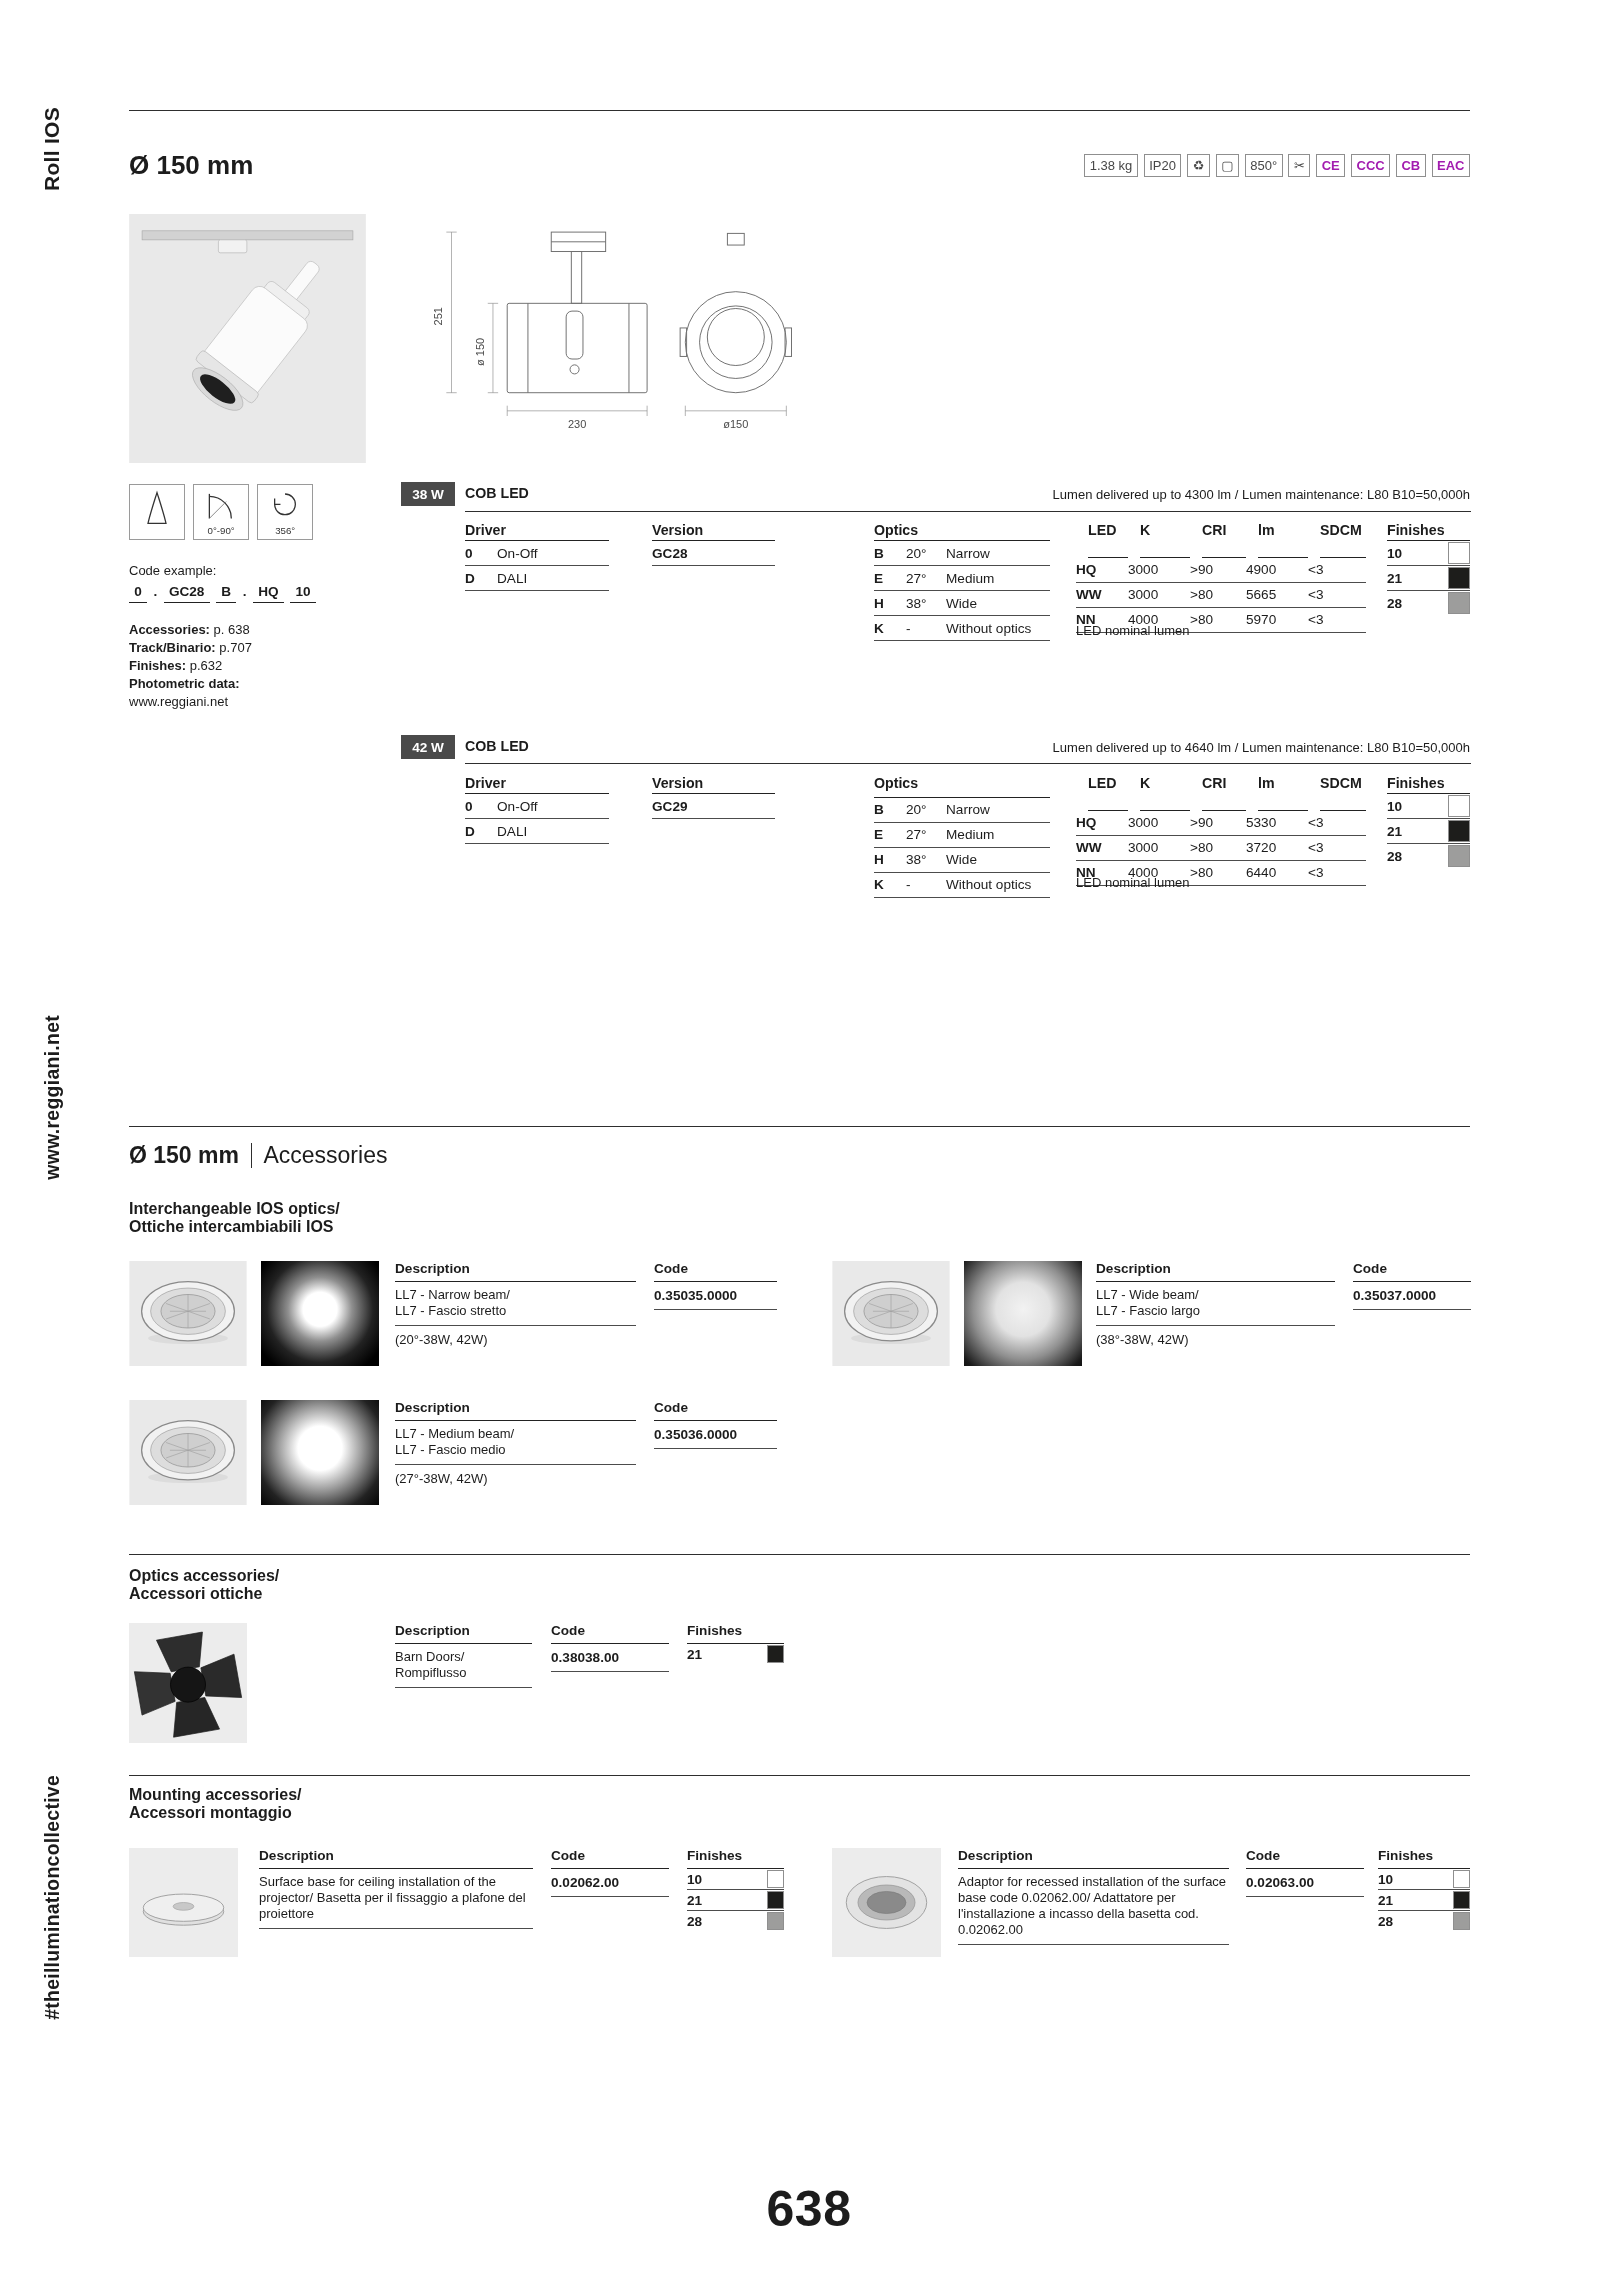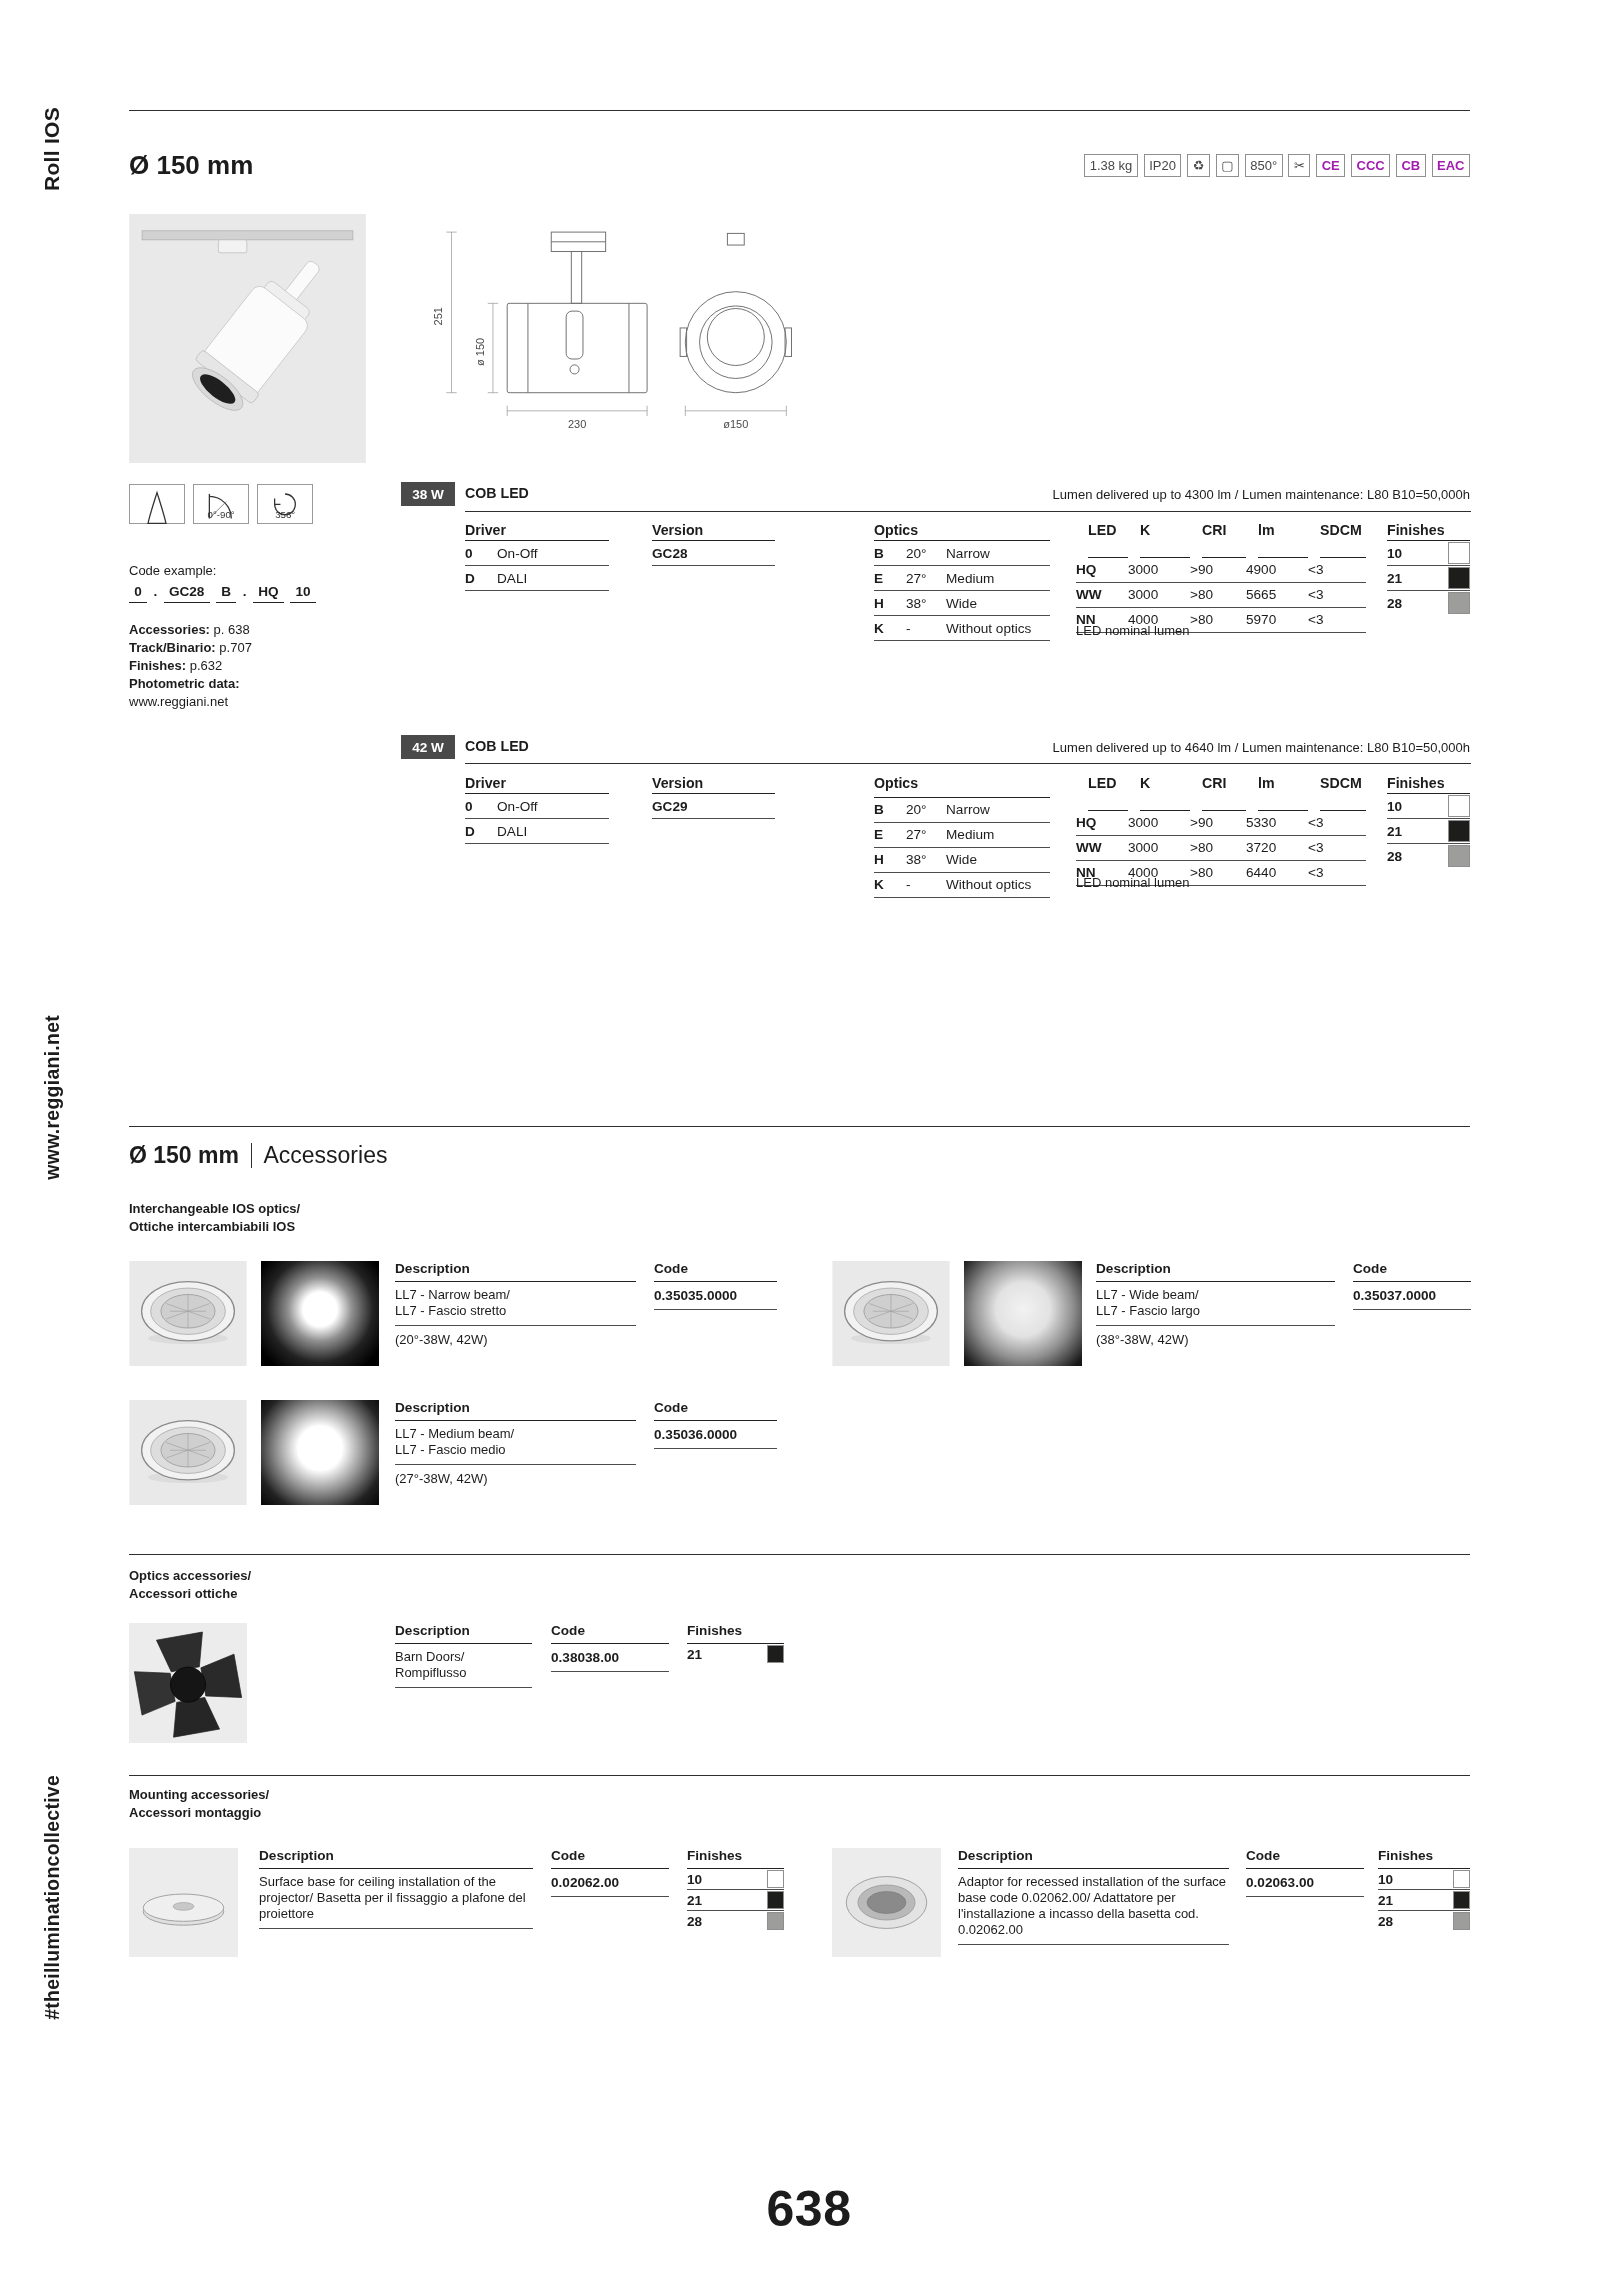--- a/index.html
+++ b/index.html
@@ -4,21 +4,21 @@
 <style>
   html,body{margin:0;padding:0;background:#fff;}
   .page{position:relative;width:1618px;height:2295px;background:#ffffff;font-family:"Liberation Sans",sans-serif;color:#1c1c1c;overflow:hidden;}
   .abs{position:absolute;}
   .hr{position:absolute;height:0.6px;background:#2e2e2e;}
   .vtext{writing-mode:vertical-rl;transform:rotate(180deg);font-weight:bold;color:#1c1c1c;letter-spacing:0.3px;}
   .title{font-size:26px;font-weight:bold;}
   .badges{display:flex;gap:5.8px;align-items:center;}
   .badge{border:0.6px solid #8f8f8f;color:#474747;font-size:13px;line-height:13px;padding:3.9px 4.5px;white-space:nowrap;}
   .badge.bold{font-weight:bold;color:#a21caf;}
-  .iconbox{width:56px;height:40px;border:0.6px solid #9a9a9a;box-sizing:border-box;position:relative;display:inline-block;margin-right:5.2px;vertical-align:top;}
+  .iconbox{width:56px;height:56px;border:0.6px solid #9a9a9a;box-sizing:border-box;position:relative;display:inline-block;margin-right:5.2px;vertical-align:top;}
   .iconbox svg{position:absolute;top:5.2px;left:50%;transform:translateX(-50%);}
   .iconbox .cap{position:absolute;bottom:3.2px;width:100%;text-align:center;font-size:9.7px;color:#333;}
   .codeex-label{font-size:13px;}
   .codeparts{display:flex;gap:6.5px;font-size:13.6px;font-weight:bold;align-items:flex-start;}
   .codeparts .u{border-bottom:1.3px solid #222;padding:0 5.2px 2.6px;}
   .info{font-size:13px;line-height:18px;}
   .wbadge{background:#4a4a4a;color:#fff;font-weight:bold;font-size:13.6px;width:54px;height:24px;display:flex;align-items:center;justify-content:center;}
   .cob{font-size:14.2px;font-weight:bold;}
   .lumen{font-size:13px;}
   .col{position:absolute;}
@@ -32,21 +32,21 @@
   .led-grid .key{font-weight:bold;}
   .led-note{font-size:13px;}
   .fin-row{display:flex;justify-content:space-between;align-items:center;height:24px;border-bottom:0.6px solid #4c4c4c;}
   .fin-code{font-weight:bold;font-size:13.6px;}
   .swatch{width:22px;height:22px;border:0.6px solid #8f8f8f;box-sizing:border-box;flex:none;}
   .fin-row.sm{height:20px;}
   .fin-row.sm .swatch{width:17.5px;height:17.5px;}
   .acc-title{display:flex;align-items:center;font-size:23px;}
   .acc-title .b{font-weight:bold;}
   .acc-title .sep{width:1.3px;height:24.6px;background:#2e2e2e;margin:0 11.6px;}
-  .ghead{font-size:13px;font-weight:bold;line-height:18px;}
+  .ghead{font-size:16px;font-weight:bold;line-height:18px;}
   .acc-h{font-weight:bold;font-size:13.6px;padding-bottom:5.2px;border-bottom:0.6px solid #222;}
   .acc-name{font-size:13px;line-height:16px;padding:5.2px 0 5.8px;border-bottom:0.6px solid #4c4c4c;}
   .acc-spec{font-size:13px;padding-top:5.8px;}
   .acc-code-val{font-size:13.6px;font-weight:bold;padding:5.8px 0;border-bottom:0.6px solid #4c4c4c;}
   .acc-text{font-size:13px;line-height:16px;padding:5.2px 0 5.8px;border-bottom:0.6px solid #4c4c4c;}
   .beam{position:absolute;background:#000;}
   .beam.narrow{background:#000 radial-gradient(circle at 50% 46%, #ffffff 0px, #ffffff 17px, #8f8f8f 32px, #222 53px, #000 72px);}
   .beam.medium{background:#000 radial-gradient(circle at 50% 46%, #ffffff 0px, #ffffff 22px, #9f9f9f 41px, #222 65px, #000 85px);}
   .beam.wide{background:#000 radial-gradient(circle at 50% 46%, #f2f2f2 0px, #e2e2e2 27px, #8f8f8f 50px, #1a1a1a 76px, #000 94px);}
   .pagenum{position:absolute;left:0;width:1618px;text-align:center;font-size:50px;font-weight:bold;letter-spacing:0.6px;}

